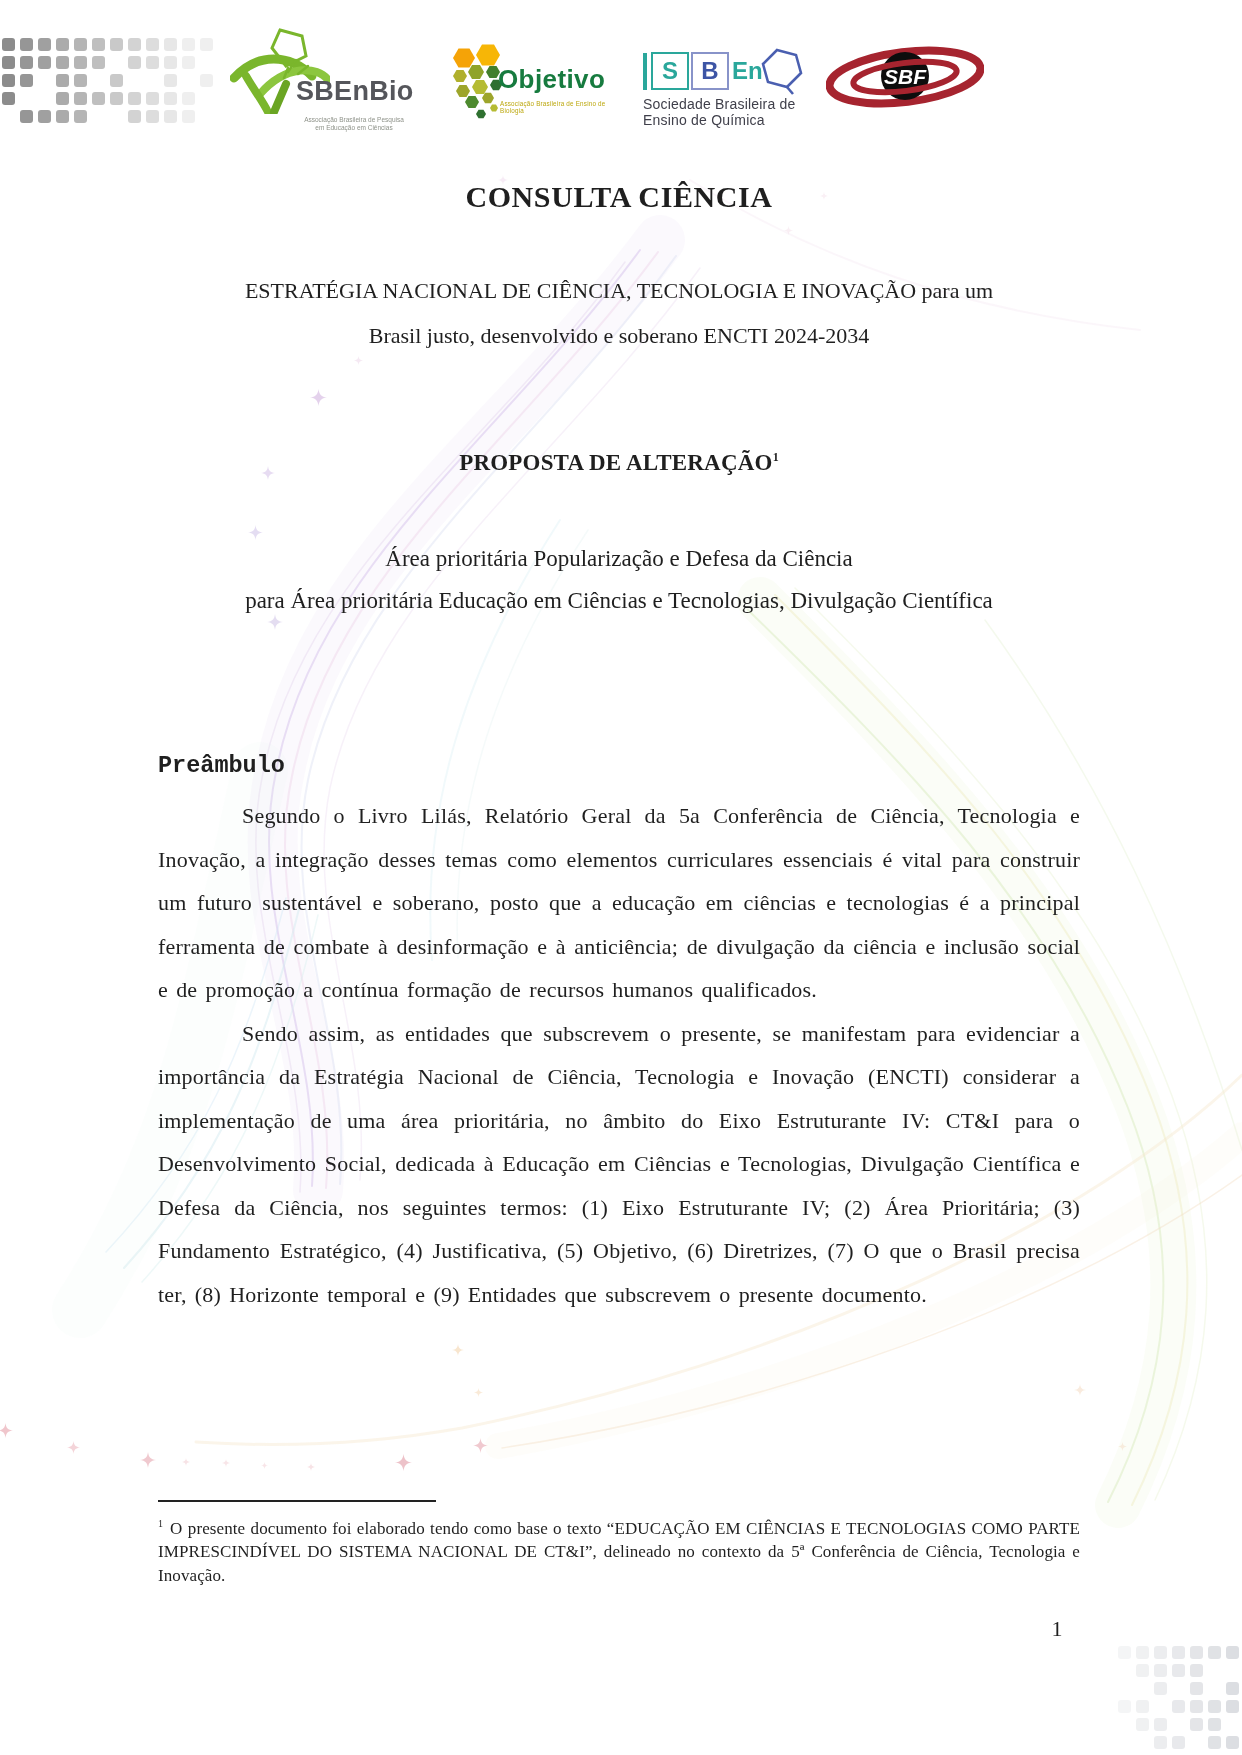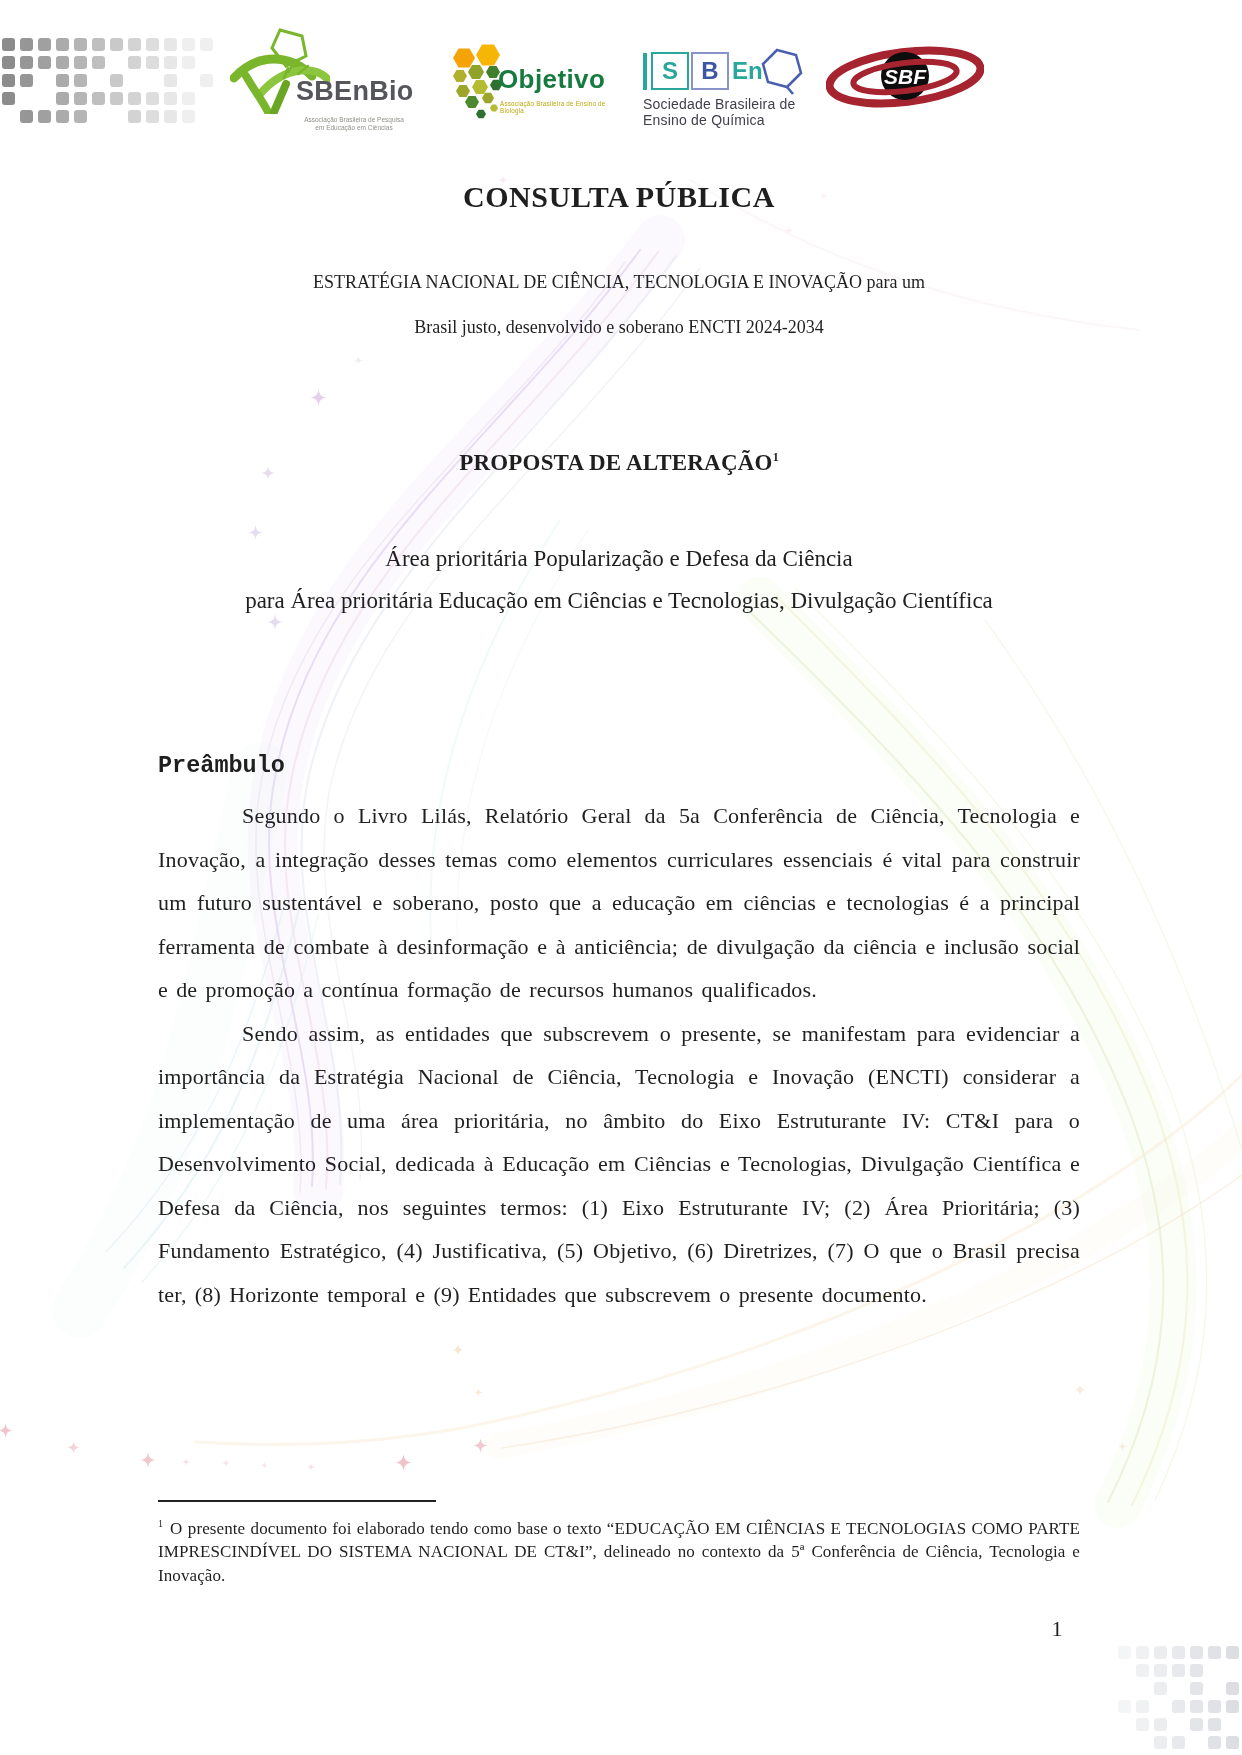--- a/index.html
+++ b/index.html
@@ -28,21 +28,21 @@
     display:flex;align-items:center;justify-content:center;font-weight:700;font-size:24px;}
   .sbenq-box-s{left:8px;color:#2AA79B;}
   .sbenq-box-b{left:48px;border-color:#8893C9;color:#3D55A5;}
   .sbenq-en{position:absolute;left:89px;top:7px;font-weight:700;font-size:24px;color:#2AA79B;}
   .sbenq-tag{position:absolute;left:0px;top:46px;width:200px;font-size:14px;color:#3F3F4A;letter-spacing:.2px;}
   .logo-sbf{left:826px;top:45px;width:158px;height:64px;}
 
   
   .cblock{position:absolute;left:158px;width:922px;text-align:center;}
   .doc-title{top:180px;font-size:30px;font-weight:700;letter-spacing:.6px;}
-  .subtitle{top:260px;font-size:18px;line-height:45px;}
+  .subtitle{top:268px;font-size:22px;line-height:45px;}
   .proposal{top:450px;font-size:23px;font-weight:700;letter-spacing:.2px;}
   .proposal sup{font-size:12px;}
   .change{top:538px;font-size:23px;line-height:42px;}
   .preamb{position:absolute;left:158px;top:752px;font-size:23.5px;font-weight:700;font-family:Liberation Mono, monospace;}
   .bodytext{position:absolute;left:158px;top:794px;width:922px;font-size:22px;line-height:43.5px;
     letter-spacing:.2px;word-spacing:2.5px;}
   .bodytext p{margin:0;text-indent:84px;text-align:justify;}
   .fn-rule{position:absolute;left:158px;top:1500px;width:278px;border-top:2px solid #222;}
   .footnote{position:absolute;left:158px;top:1512px;width:922px;font-size:17px;line-height:23.5px;
     text-align:justify;letter-spacing:.1px;}
@@ -286,21 +286,21 @@
         </g>
         <circle cx="79" cy="31" r="24" fill="#0d0d0d"></circle>
         <g transform="rotate(-7 79 32)">
           <ellipse cx="79" cy="32" rx="52" ry="14" fill="none" stroke="#A6242F" stroke-width="6"></ellipse>
         </g>
         <text x="79" y="39" text-anchor="middle" font-family="Liberation Sans, sans-serif" font-size="21" font-weight="700" font-style="italic" fill="#ffffff">SBF</text>
       </svg>
     </div>
   </header>
 
-  <h1 class="cblock doc-title" style="margin:0;">CONSULTA PÚBLICA</h1>
+  <h1 class="cblock doc-title" style="margin:0;">CONSULTA CIÊNCIA</h1>
 
   <div class="cblock subtitle">
     <div>ESTRATÉGIA NACIONAL DE CIÊNCIA, TECNOLOGIA E INOVAÇÃO para um</div>
     <div>Brasil justo, desenvolvido e soberano ENCTI 2024-2034</div>
   </div>
 
   <div class="cblock proposal">
     <span>PROPOSTA DE ALTERAÇÃO</span><sup>1</sup>
   </div>
 

